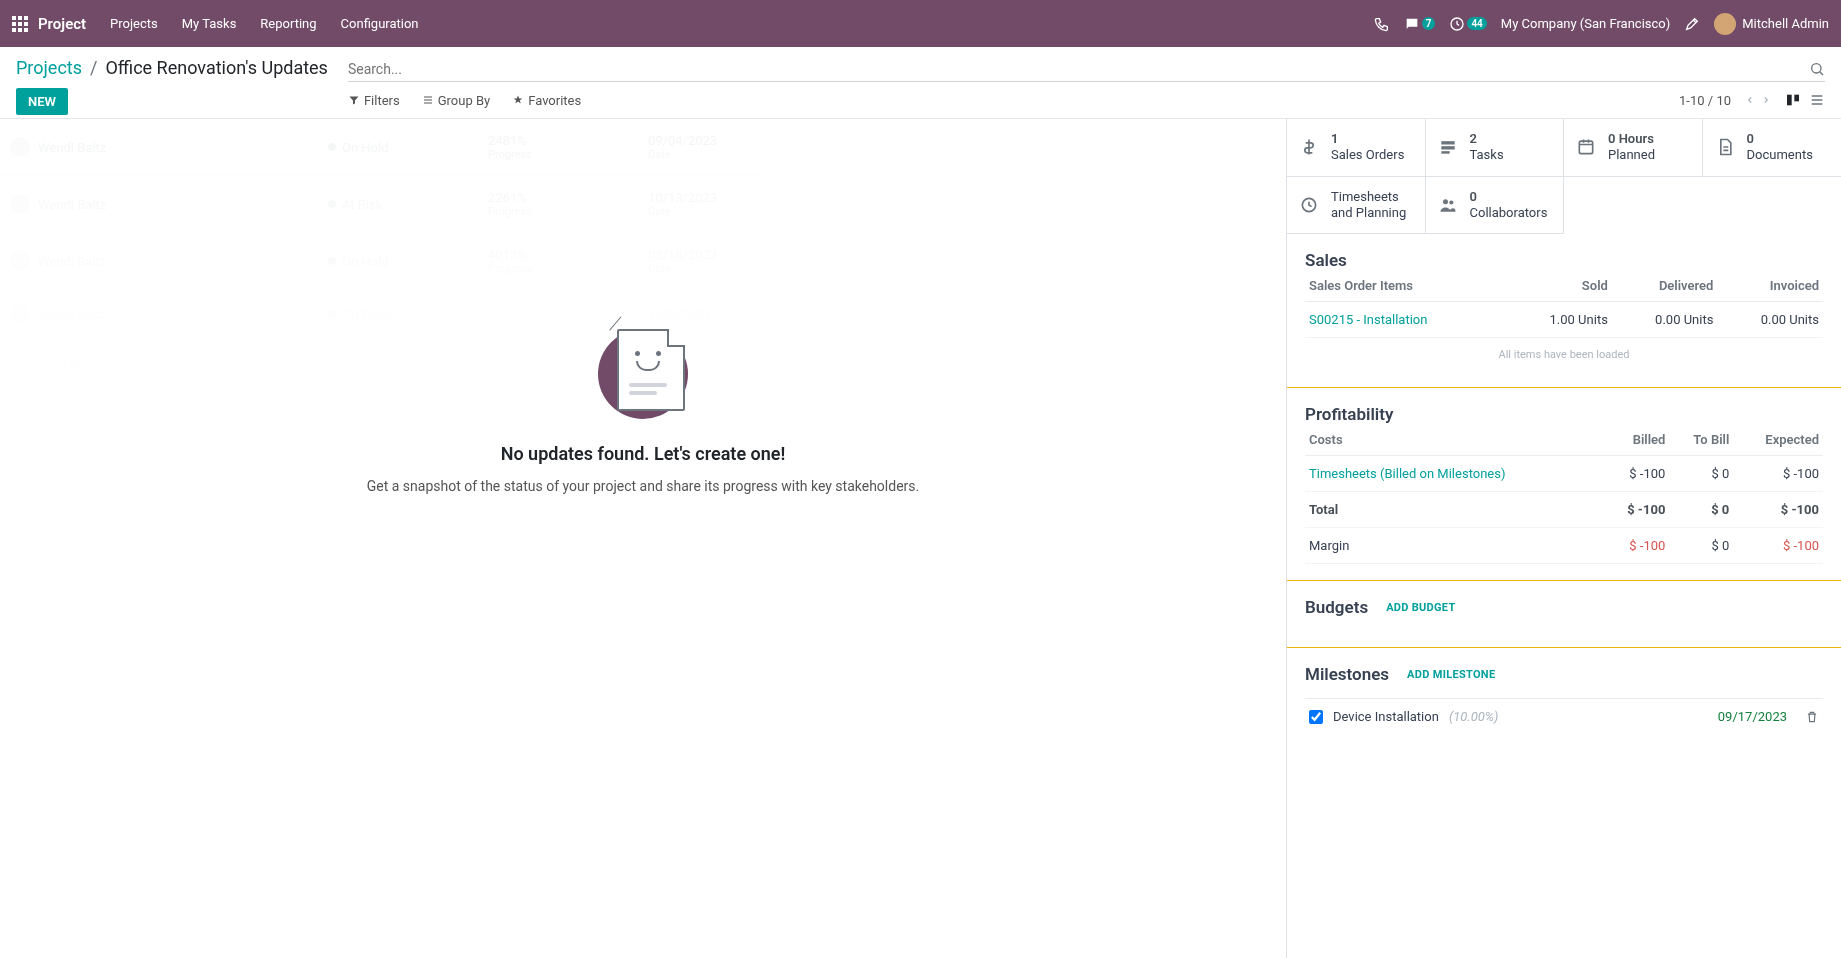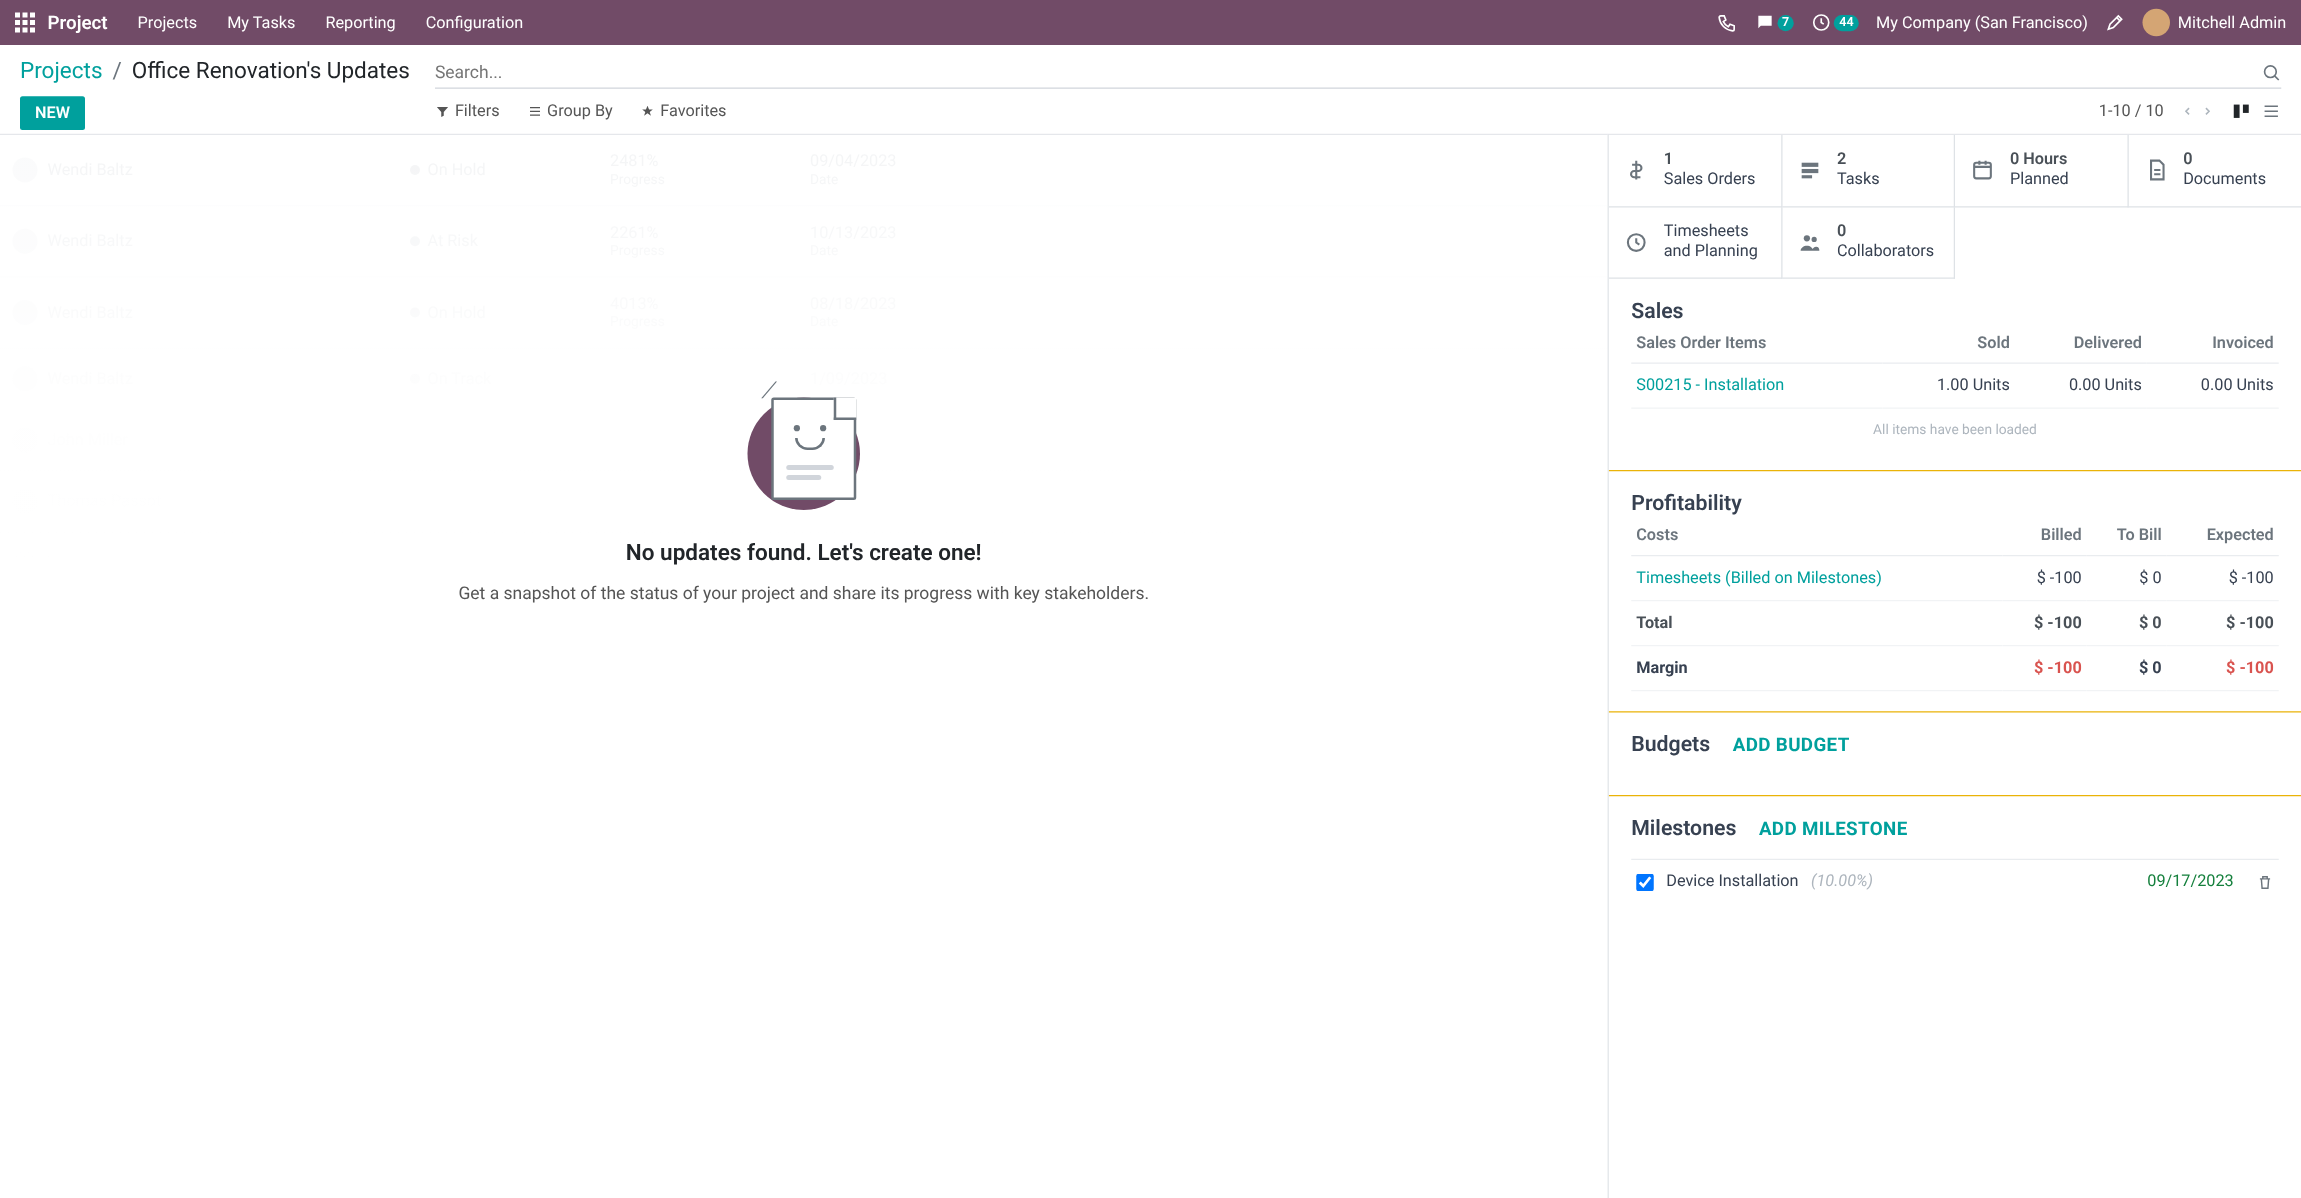--- a/index.html
+++ b/index.html
@@ -1,19 +1,19 @@
 <!DOCTYPE html>
 <html><head>
 <meta charset="utf-8">
 <style>
 * { margin:0; padding:0; box-sizing:border-box; font-family:-apple-system,BlinkMacSystemFont,"Segoe UI",Roboto,sans-serif; }
 body { background:#fff; color:#374151; font-size:14px; overflow:hidden; }
 
 
-.top-nav { background:#714B67; height:36px; display:flex; align-items:center; padding:0 12px; color:#fff; font-size:13px; }
+.top-nav { background:#714B67; height:47px; display:flex; align-items:center; padding:0 12px; color:#fff; font-size:13px; }
 .apps-icon { width:16px; height:16px; display:grid; grid-template-columns:repeat(3,4px); grid-template-rows:repeat(3,4px); gap:2px; margin-right:10px; cursor:pointer; }
 .apps-icon span { background:#fff; width:4px; height:4px; }
 .brand { font-weight:600; font-size:15px; margin-right:24px; }
 .nav-links { display:flex; gap:24px; }
 .nav-links a { color:#fff; text-decoration:none; cursor:pointer; }
 .nav-right { margin-left:auto; display:flex; align-items:center; gap:14px; }
 .nav-icon { cursor:pointer; display:flex; align-items:center; position:relative; }
 .badge-sm { background:#00a09d; color:#fff; font-size:10px; padding:1px 4px; border-radius:8px; margin-left:2px; font-weight:600; }
 .avatar { width:22px; height:22px; border-radius:50%; background:#d4a574; margin-right:6px; display:inline-block; }
 .user-box { display:flex; align-items:center; cursor:pointer; }
@@ -71,31 +71,31 @@
 .stat-box { border-right:1px solid #dee2e6; border-bottom:1px solid #dee2e6; padding:12px 12px; display:flex; align-items:center; gap:10px; cursor:pointer; }
 .stat-box:last-child, .stat-box:nth-child(4) { border-right:none; }
 .stat-ic { color:#6c757d; width:22px; flex-shrink:0; }
 .stat-txt { display:flex; flex-direction:column; line-height:1.25; font-size:13px; }
 .stat-txt .n { font-weight:600; color:#495057; }
 
 
 .sec { padding:16px 18px; border-bottom:1px solid #eab308; }
 .sec-head { display:flex; justify-content:flex-start; align-items:center; margin-bottom:14px;gap:18px; }
 .sec h3 { font-size:17px; font-weight:600; color:#374151; }
-.sec-link { color:#00a09d; font-size:15px; font-weight:700; letter-spacing:0.3px; cursor:pointer; }
+.sec-link { color:#00a09d; font-size:11px; font-weight:700; letter-spacing:0.3px; cursor:pointer; }
 
 table.mini { width:100%; border-collapse:collapse; font-size:13px; }
 table.mini th { text-align:right; color:#6c757d; font-weight:600; padding:8px 4px; border-bottom:1px solid #e9ecef; }
 table.mini th:first-child { text-align:left; }
 table.mini td { text-align:right; padding:10px 4px; border-bottom:1px solid #f1f3f5; }
 table.mini td:first-child { text-align:left; }
 .link-cell { color:#00a09d; cursor:pointer; }
 .loaded-msg { text-align:center; color:#adb5bd; font-size:11px; padding:10px 0; }
 .totrow td { font-weight:700; color:#495057; }
-.margrow td { font-weight:700; padding-top:14px; border-bottom:none;margin-left:40px; }
+.margrow td { font-weight:400; padding-top:14px; border-bottom:none;margin-left:40px; }
 .neg { color:#d9534f; }
 
 
 .mile-row { display:flex; align-items:center; padding:10px 4px; border-top:1px solid #e9ecef; font-size:13px; gap:10px; }
 .mile-chk { width:14px; height:14px; }
 .mile-pct { color:#adb5bd; font-style:italic; }
 .mile-date { margin-left:auto; color:#15803d; }
 .mile-del { color:#6c757d; cursor:pointer; margin-left:8px; }
 
 svg { display:block; }

